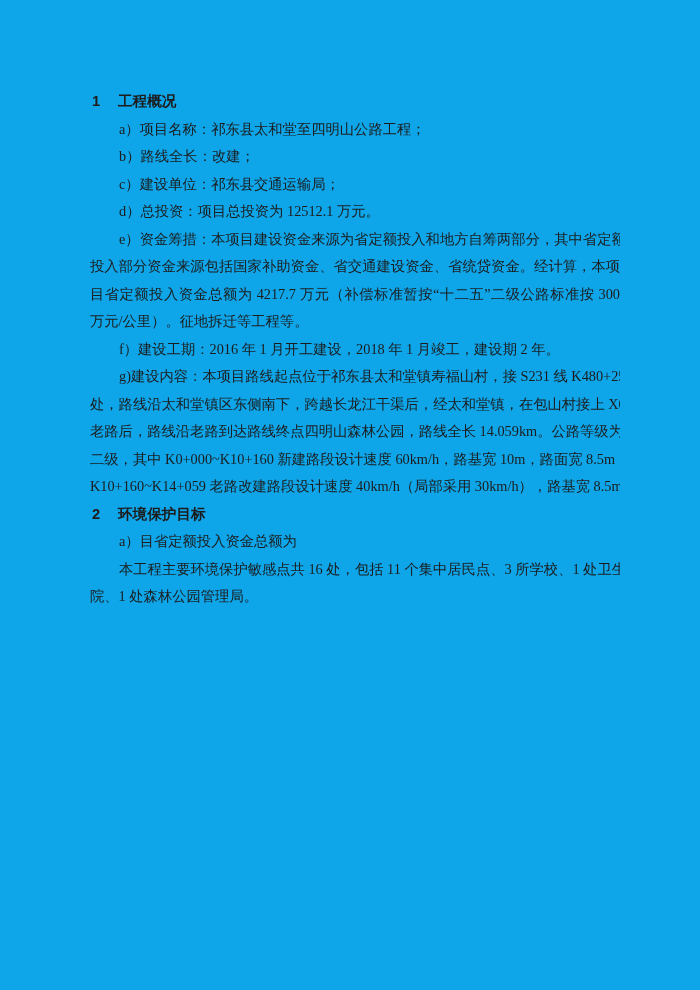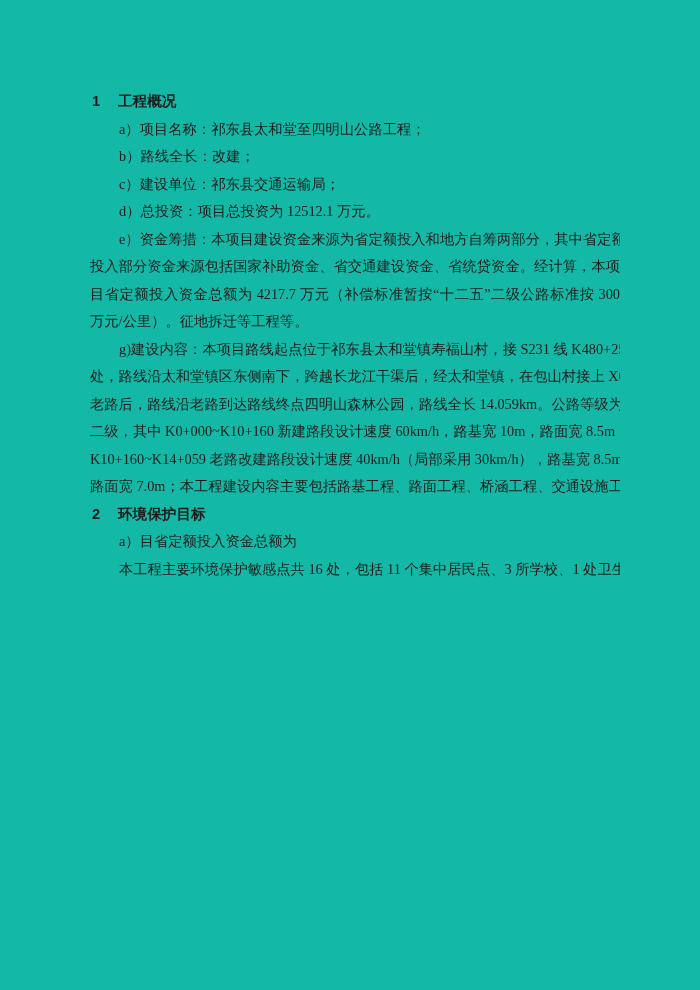--- a/index.html
+++ b/index.html
@@ -4,21 +4,21 @@
 <style>
   html, body {
     margin: 0;
     padding: 0;
     background: #ffffff;
   }
   .page {
     position: relative;
     width: 700px;
     height: 990px;
-    background: #14b8a6;
+    background: #0ea5e9;
     overflow: hidden;
   }
   .content {
     position: absolute;
     left: 90px;
     top: 88px;
     width: 530px;
     color: #1c1c1c;
     font-family: "Liberation Serif", "DejaVu Serif", serif;
     font-size: 14.3px;
@@ -65,30 +65,31 @@
     <div class="line indent">a）项目名称：祁东县太和堂至四明山公路工程；</div>
     <div class="line indent">b）路线全长：改建；</div>
     <div class="line indent">c）建设单位：祁东县交通运输局；</div>
     <div class="line indent">d）总投资：项目总投资为 12512.1 万元。</div>
 
     <div class="line indent fill">e）资金筹措：本项目建设资金来源为省定额投入和地方自筹两部分，其中省定额</div>
     <div class="line fill">投入部分资金来源包括国家补助资金、省交通建设资金、省统贷资金。经计算，本项</div>
     <div class="line fill">目省定额投入资金总额为 4217.7 万元（补偿标准暂按“十二五”二级公路标准按 300</div>
     <div class="line">万元/公里）。征地拆迁等工程等。</div>
 
+    <div class="line indent">f）建设工期：2016 年 1 月开工建设，2018 年 1 月竣工，建设期 2 年。</div>
 
     <div class="line indent fill">g)建设内容：本项目路线起点位于祁东县太和堂镇寿福山村，接 S231 线 K480+253</div>
     <div class="line fill">处，路线沿太和堂镇区东侧南下，跨越长龙江干渠后，经太和堂镇，在包山村接上 X089</div>
     <div class="line fill">老路后，路线沿老路到达路线终点四明山森林公园，路线全长 14.059km。公路等级为</div>
     <div class="line fill">二级，其中 K0+000~K10+160 新建路段设计速度 60km/h，路基宽 10m，路面宽 8.5m；</div>
     <div class="line fill">K10+160~K14+059 老路改建路段设计速度 40km/h（局部采用 30km/h），路基宽 8.5m，</div>
-    <div class="line fill">路面宽 7.0m；本工程建设内容主要包括路基工程、路面工程、桥涵工程、交通设施工</div>
 
     <div class="heading">
       <span class="num">2</span><span>环境保护目标</span>
     </div>
 
     <div class="line indent">a）目省定额投入资金总额为</div>
 
     <div class="line indent fill">本工程主要环境保护敏感点共 16 处，包括 11 个集中居民点、3 所学校、1 处卫生</div>
+    <div class="line">院、1 处森林公园管理局。</div>
 
   </div>
 </div>
 
 </body></html>

